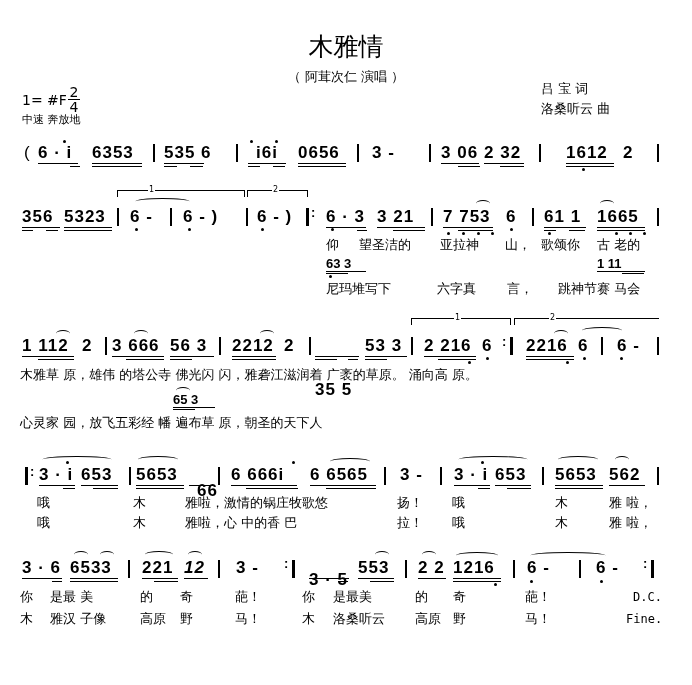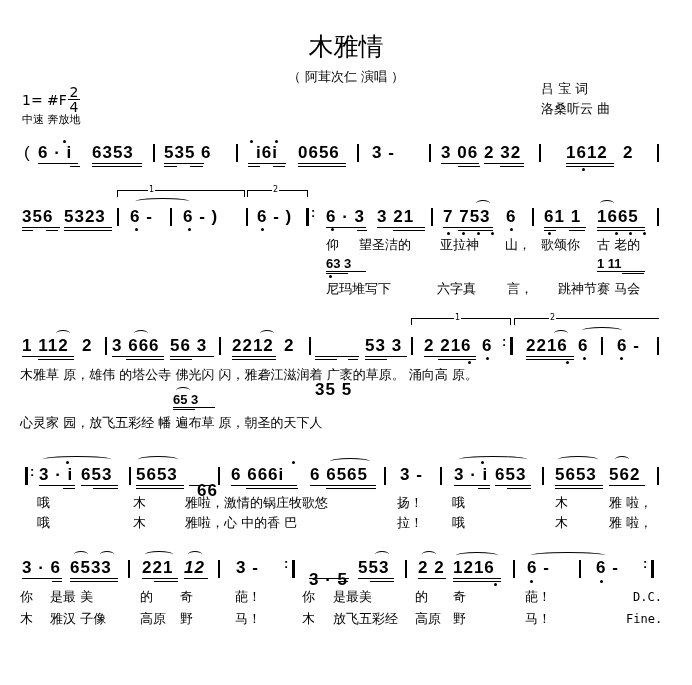--- a/index.html
+++ b/index.html
@@ -343,18 +343,18 @@
   <span class="abs lyric" style="left:415px;top:588px;">的</span>
   <span class="abs lyric" style="left:453px;top:588px;">奇</span>
   <span class="abs lyric" style="left:525px;top:588px;">葩！</span>
   <span class="abs dc" style="left:633px;top:590px;">D.C.</span>
   <span class="abs lyric" style="left:20px;top:610px;">木</span>
   <span class="abs lyric" style="left:50px;top:610px;">雅汉 子像</span>
   <span class="abs lyric" style="left:140px;top:610px;">高原</span>
   <span class="abs lyric" style="left:180px;top:610px;">野</span>
   <span class="abs lyric" style="left:235px;top:610px;">马！</span>
   <span class="abs lyric" style="left:302px;top:610px;">木</span>
-  <span class="abs lyric" style="left:333px;top:610px;">放飞五彩经</span>
+  <span class="abs lyric" style="left:333px;top:610px;">洛桑听云</span>
   <span class="abs lyric" style="left:415px;top:610px;">高原</span>
   <span class="abs lyric" style="left:453px;top:610px;">野</span>
   <span class="abs lyric" style="left:525px;top:610px;">马！</span>
   <span class="abs dc" style="left:626px;top:612px;">Fine.</span>
 </div>
 
 </body></html>

